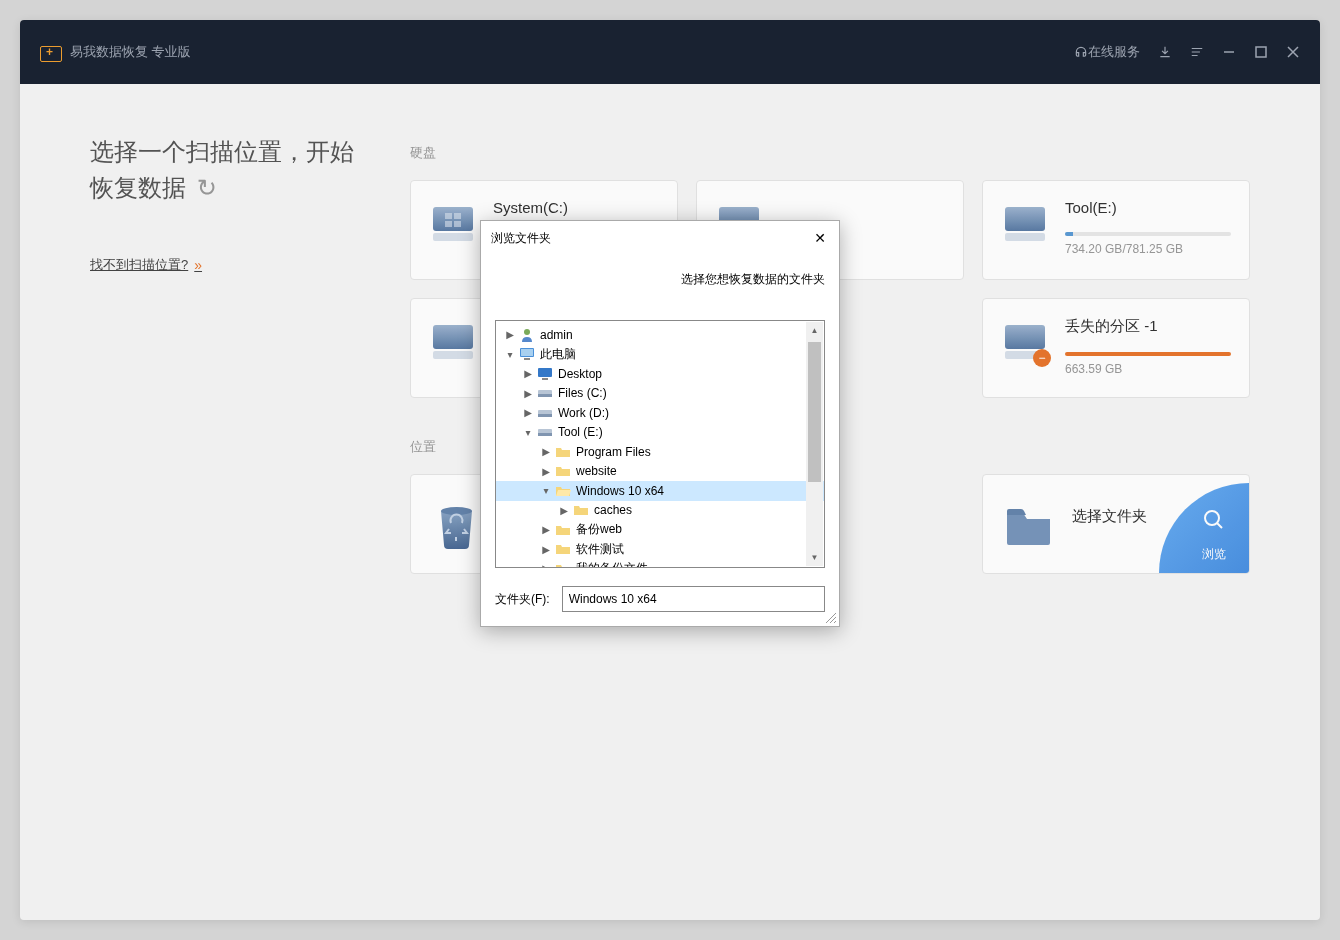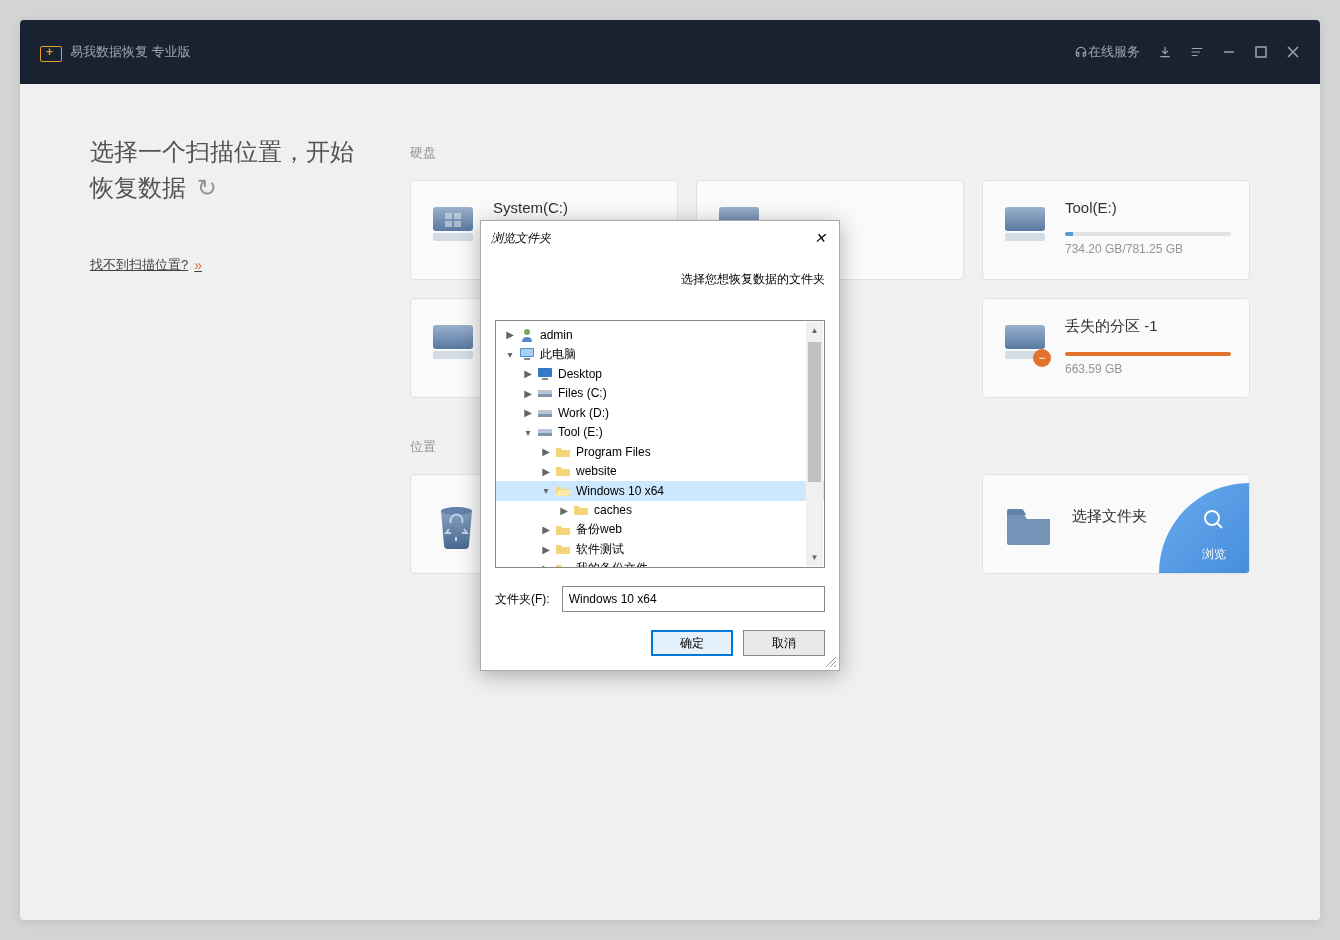--- a/index.html
+++ b/index.html
@@ -31,21 +31,21 @@
 .disk-bar-fill.orange { background:#e8762d; }
 .disk-size { font-size:12px; color:#999; }
 .location-grid { display:grid; grid-template-columns: repeat(3, 1fr); gap:18px; }
 .loc-card { background:#fff; border:1px solid #e5e5e5; border-radius:4px; padding:18px; display:flex; gap:16px; align-items:center; min-height:100px; cursor:pointer; position:relative; overflow:hidden; }
 .loc-icon { width:55px; height:55px; flex-shrink:0; }
 .browse-badge { position:absolute; right:0; bottom:0; width:90px; height:90px; background:linear-gradient(135deg, #6ab0f3 0%, #4a90e2 100%); border-top-left-radius:100%; display:flex; align-items:center; justify-content:center; flex-direction:column; color:#fff; padding-left:20px; padding-top:15px; gap:14px; }
 .browse-badge .mag { width:24px; height:24px; }
 .browse-text { font-size:12px; }
 .overlay { position:absolute; inset:0; background:rgba(0,0,0,0.02); }
 .dialog { position:absolute; left:480px; top:220px; width:360px; background:#fff; border:1px solid #aaa; box-shadow:0 4px 20px rgba(0,0,0,0.3); }
-.dialog-titlebar { display:flex; align-items:center; padding:8px 10px; font-size:12px;font-style:italic; }
+.dialog-titlebar { display:flex; align-items:center; padding:8px 10px; font-size:12px; }
 .dialog-titlebar .title { flex:1; }
 .dialog-close { width:18px; height:18px; cursor:pointer; display:flex; align-items:center; justify-content:center; font-size:14px; }
 .dialog-body { padding: 16px 14px 14px; }
 .dialog-prompt { font-size:12px; margin-bottom:32px;text-align:right; }
 .tree-container { border:1px solid #888; height:248px; overflow:hidden; position:relative; }
 .tree { font-size:12px; padding:4px 0; overflow-y:auto; height:100%; }
 .tree-row { display:flex; align-items:center; height:19.5px; padding-left:8px; cursor:pointer; white-space:nowrap; }
 .tree-row.selected { background:#cce8ff; }
 .tree-row.selected .label { background:#cce8ff; }
 .expander { width:12px; color:#666; font-size:10px; text-align:center; }
@@ -369,21 +369,17 @@
       <div class="scrollbar">
         <div class="scroll-arrow" style="top:0">▲</div>
         <div class="scroll-thumb"></div>
         <div class="scroll-arrow" style="bottom:0">▼</div>
       </div>
     </div>
     <div class="folder-field">
       <div class="folder-field-label">文件夹(F):</div>
       <input type="text" value="Windows 10 x64" style="">
     </div>
-    <div class="dialog-buttons">
-      <button class="dialog-btn primary">确定</button>
-      <button class="dialog-btn">取消</button>
-    </div>
   </div>
   <svg class="resize-grip" viewBox="0 0 12 12">
       <path d="M11 1 L1 11 M11 5 L5 11 M11 9 L9 11" stroke="#999" stroke-width="1"></path>
     </svg>
 </div>
 
 </body></html>

